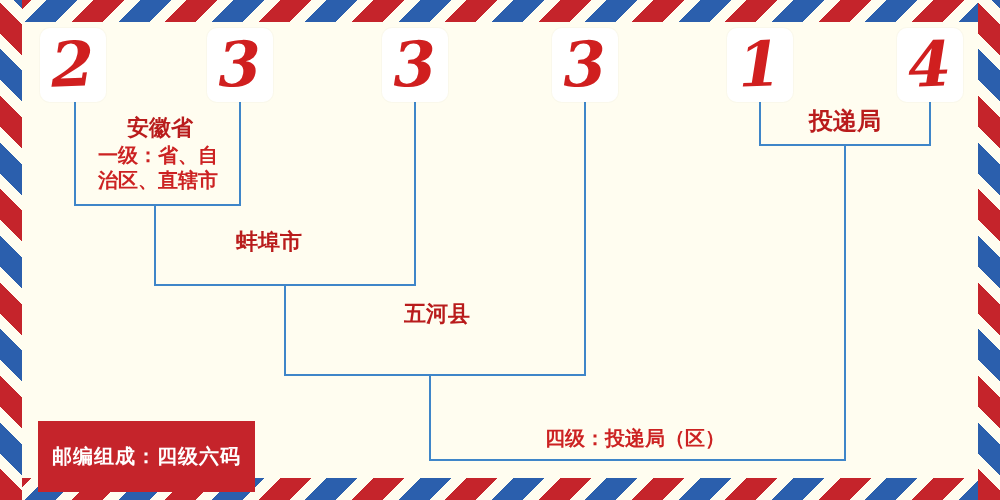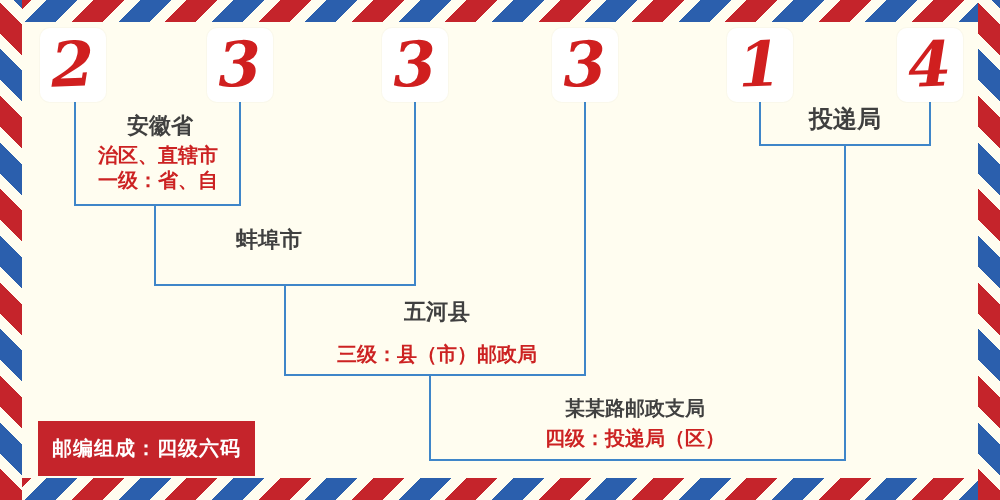--- a/index.html
+++ b/index.html
@@ -65,33 +65,33 @@
   }
 
   
   .lbl {
     position: absolute;
     transform: translateX(-50%);
     text-align: center;
     white-space: nowrap;
     line-height: 1.25;
   }
-  .name { color: #404040; font-weight: bold; font-size: 22px; font-family: Liberation Mono, monospace; }
+  .name { color: #b91c1c; font-weight: bold; font-size: 22px; }
   .desc { color: #cc2222; font-weight: bold; font-size: 20px; }
   .desc .line { display: block; }
 
   .badge {
     position: absolute;
     left: 38px;
     top: 421px;
     background: #c5242b;
     color: #ffffff;
     font-weight: bold;
     font-size: 20px;
-    padding: 14px 14px;
+    padding: 22px 14px;
     letter-spacing: 1px;
   }
 </style>
 </head>
 <body>
 
 <div class="canvas">
 
   <div class="stripe h top"></div>
   <div class="stripe h bottom"></div>
@@ -120,28 +120,26 @@
   </div>
   <div class="digit-box" style="left:727px">
     <span class="digit">1</span>
   </div>
   <div class="digit-box" style="left:897px">
     <span class="digit">4</span>
   </div>
 
   <div class="lbl name" style="left:160px; top:114px">安徽省</div>
   <div class="lbl desc" style="left:158px; top:143px">
+    <span class="line">一级：省、自</span>
     <span class="line">治区、直辖市</span>
-    <span class="line">一级：省、自</span>
   </div>
 
   <div class="lbl name" style="left:269px; top:228px">蚌埠市</div>
 
   <div class="lbl name" style="left:437px; top:300px">五河县</div>
-  <div class="lbl desc" style="left:437px; top:342px">三级：县（市）邮政局</div>
 
   <div class="lbl name" style="left:845px; top:106px; font-size:24px">投递局</div>
-  <div class="lbl name" style="left:635px; top:397px; font-size:20px">某某路邮政支局</div>
   <div class="lbl desc" style="left:635px; top:426px">四级：投递局（区）</div>
 
   <div class="badge">邮编组成：四级六码</div>
 
 </div>
 
 </body></html>

